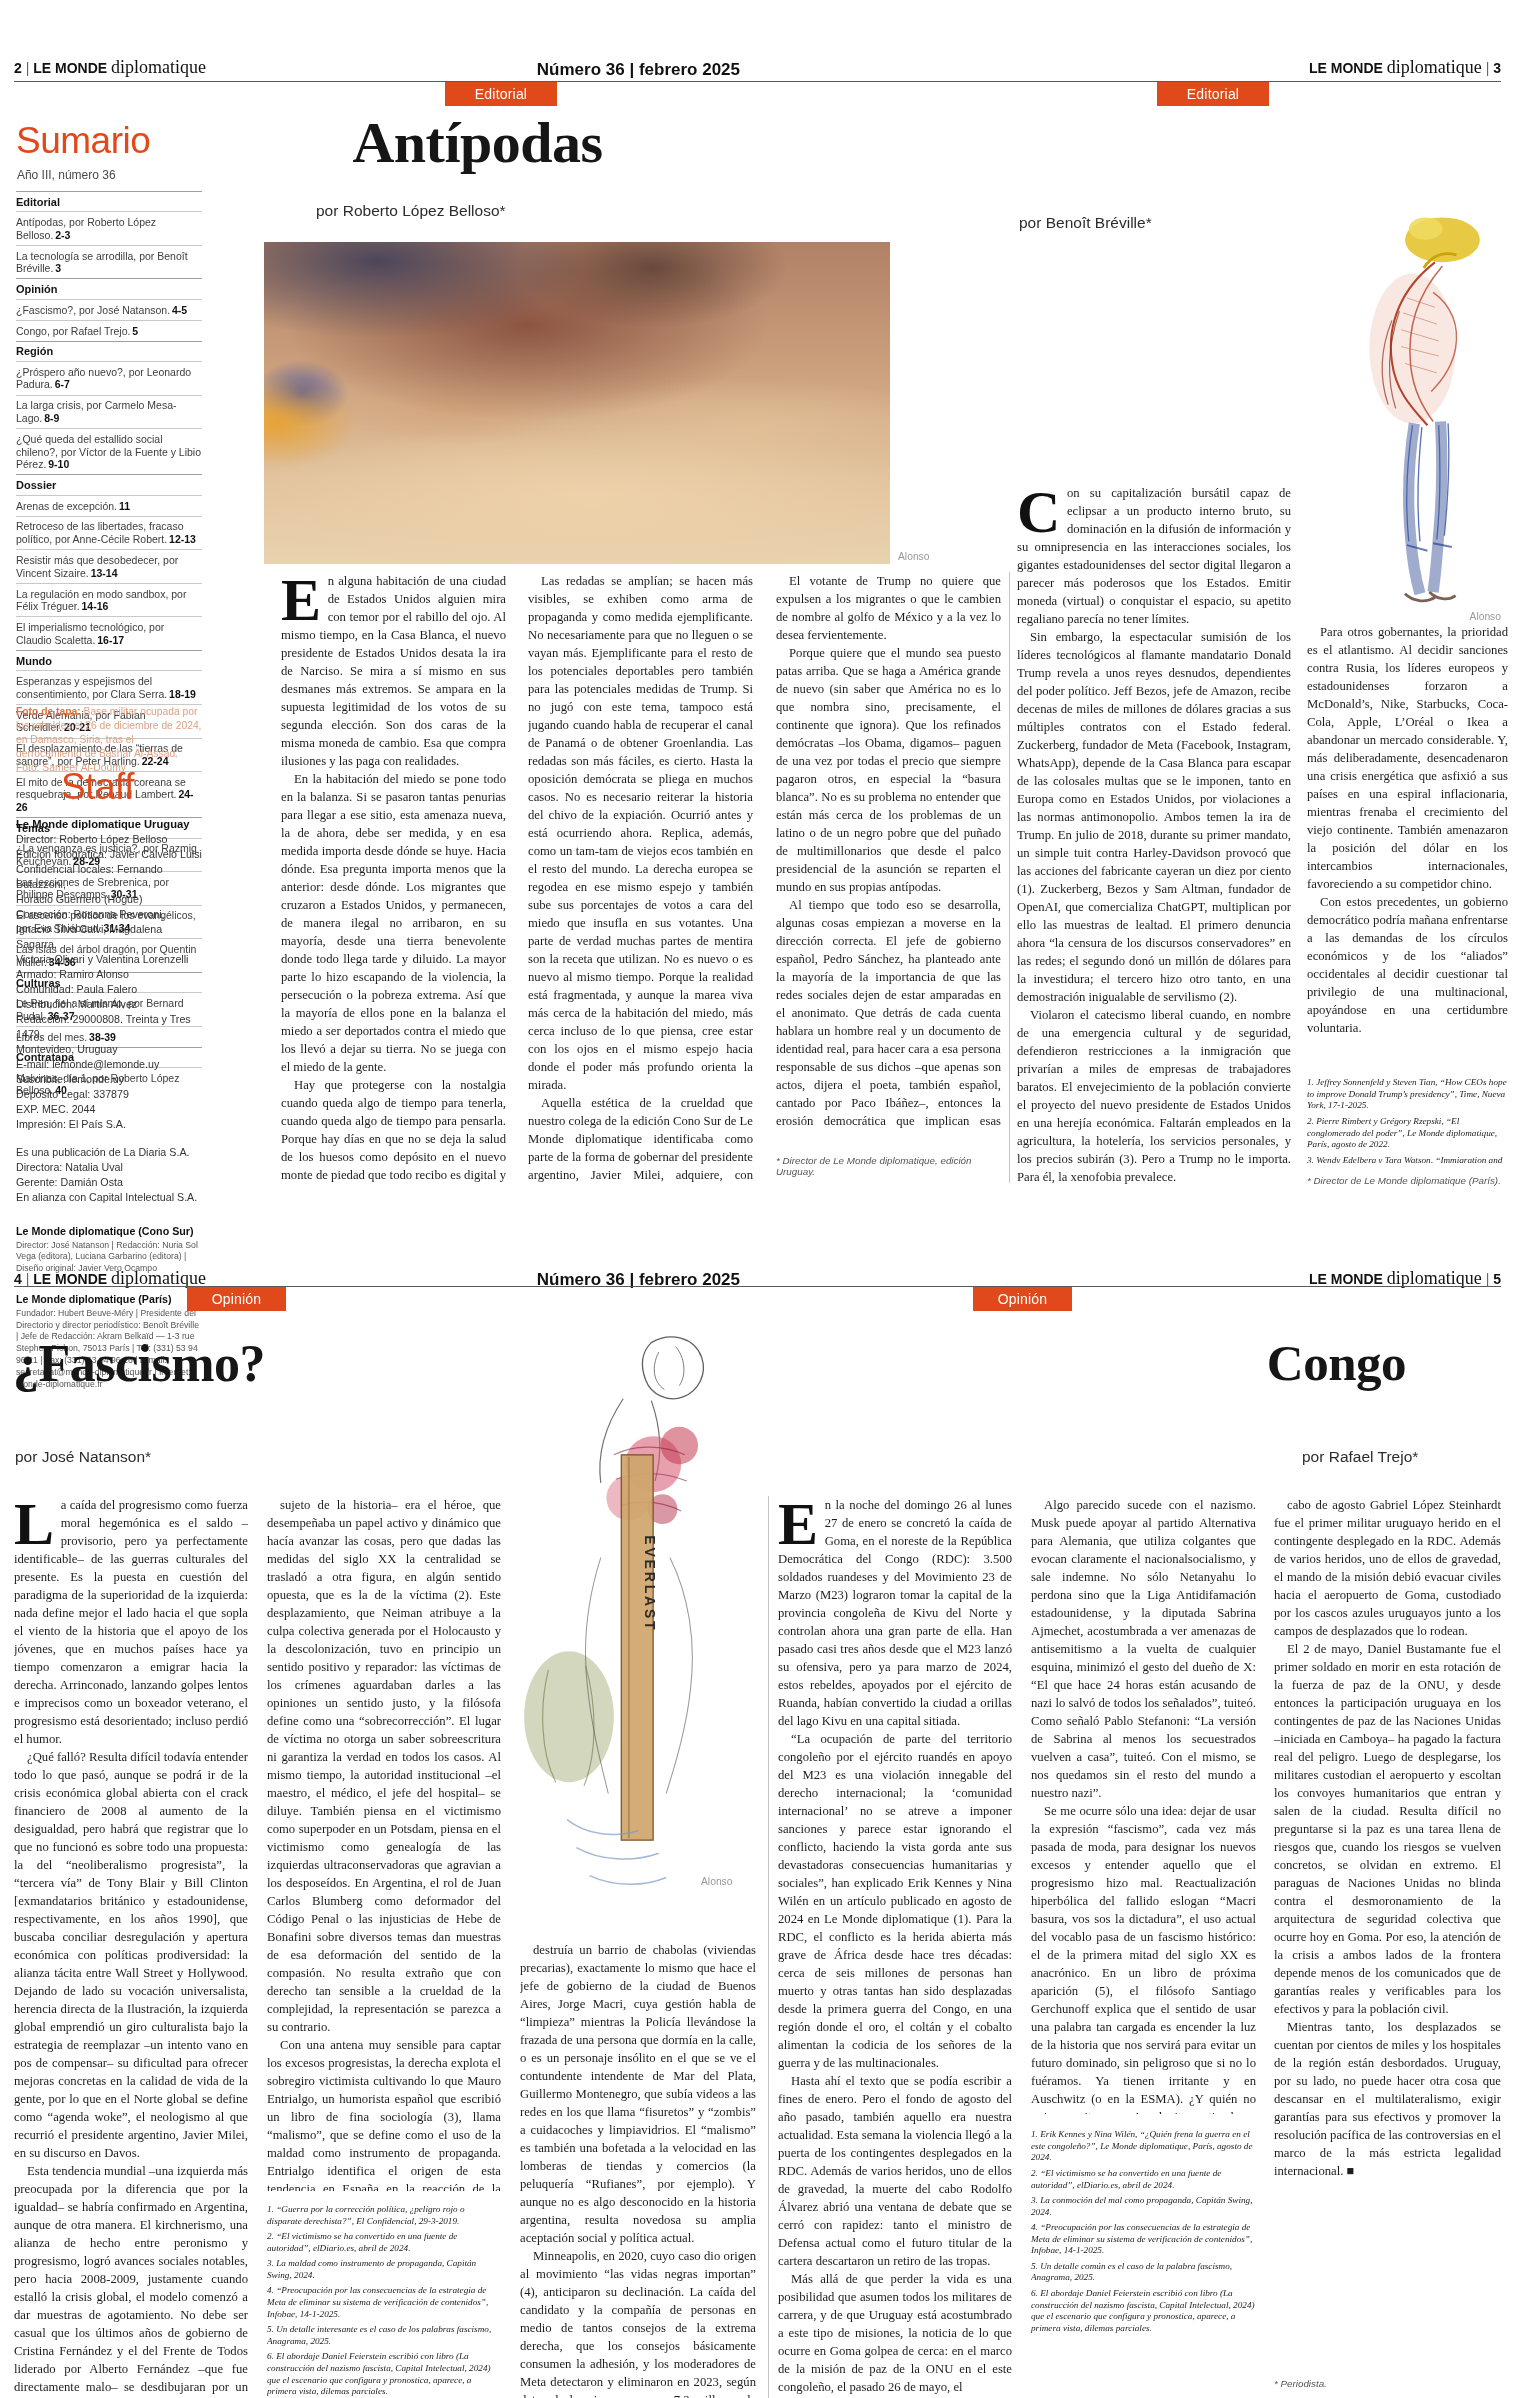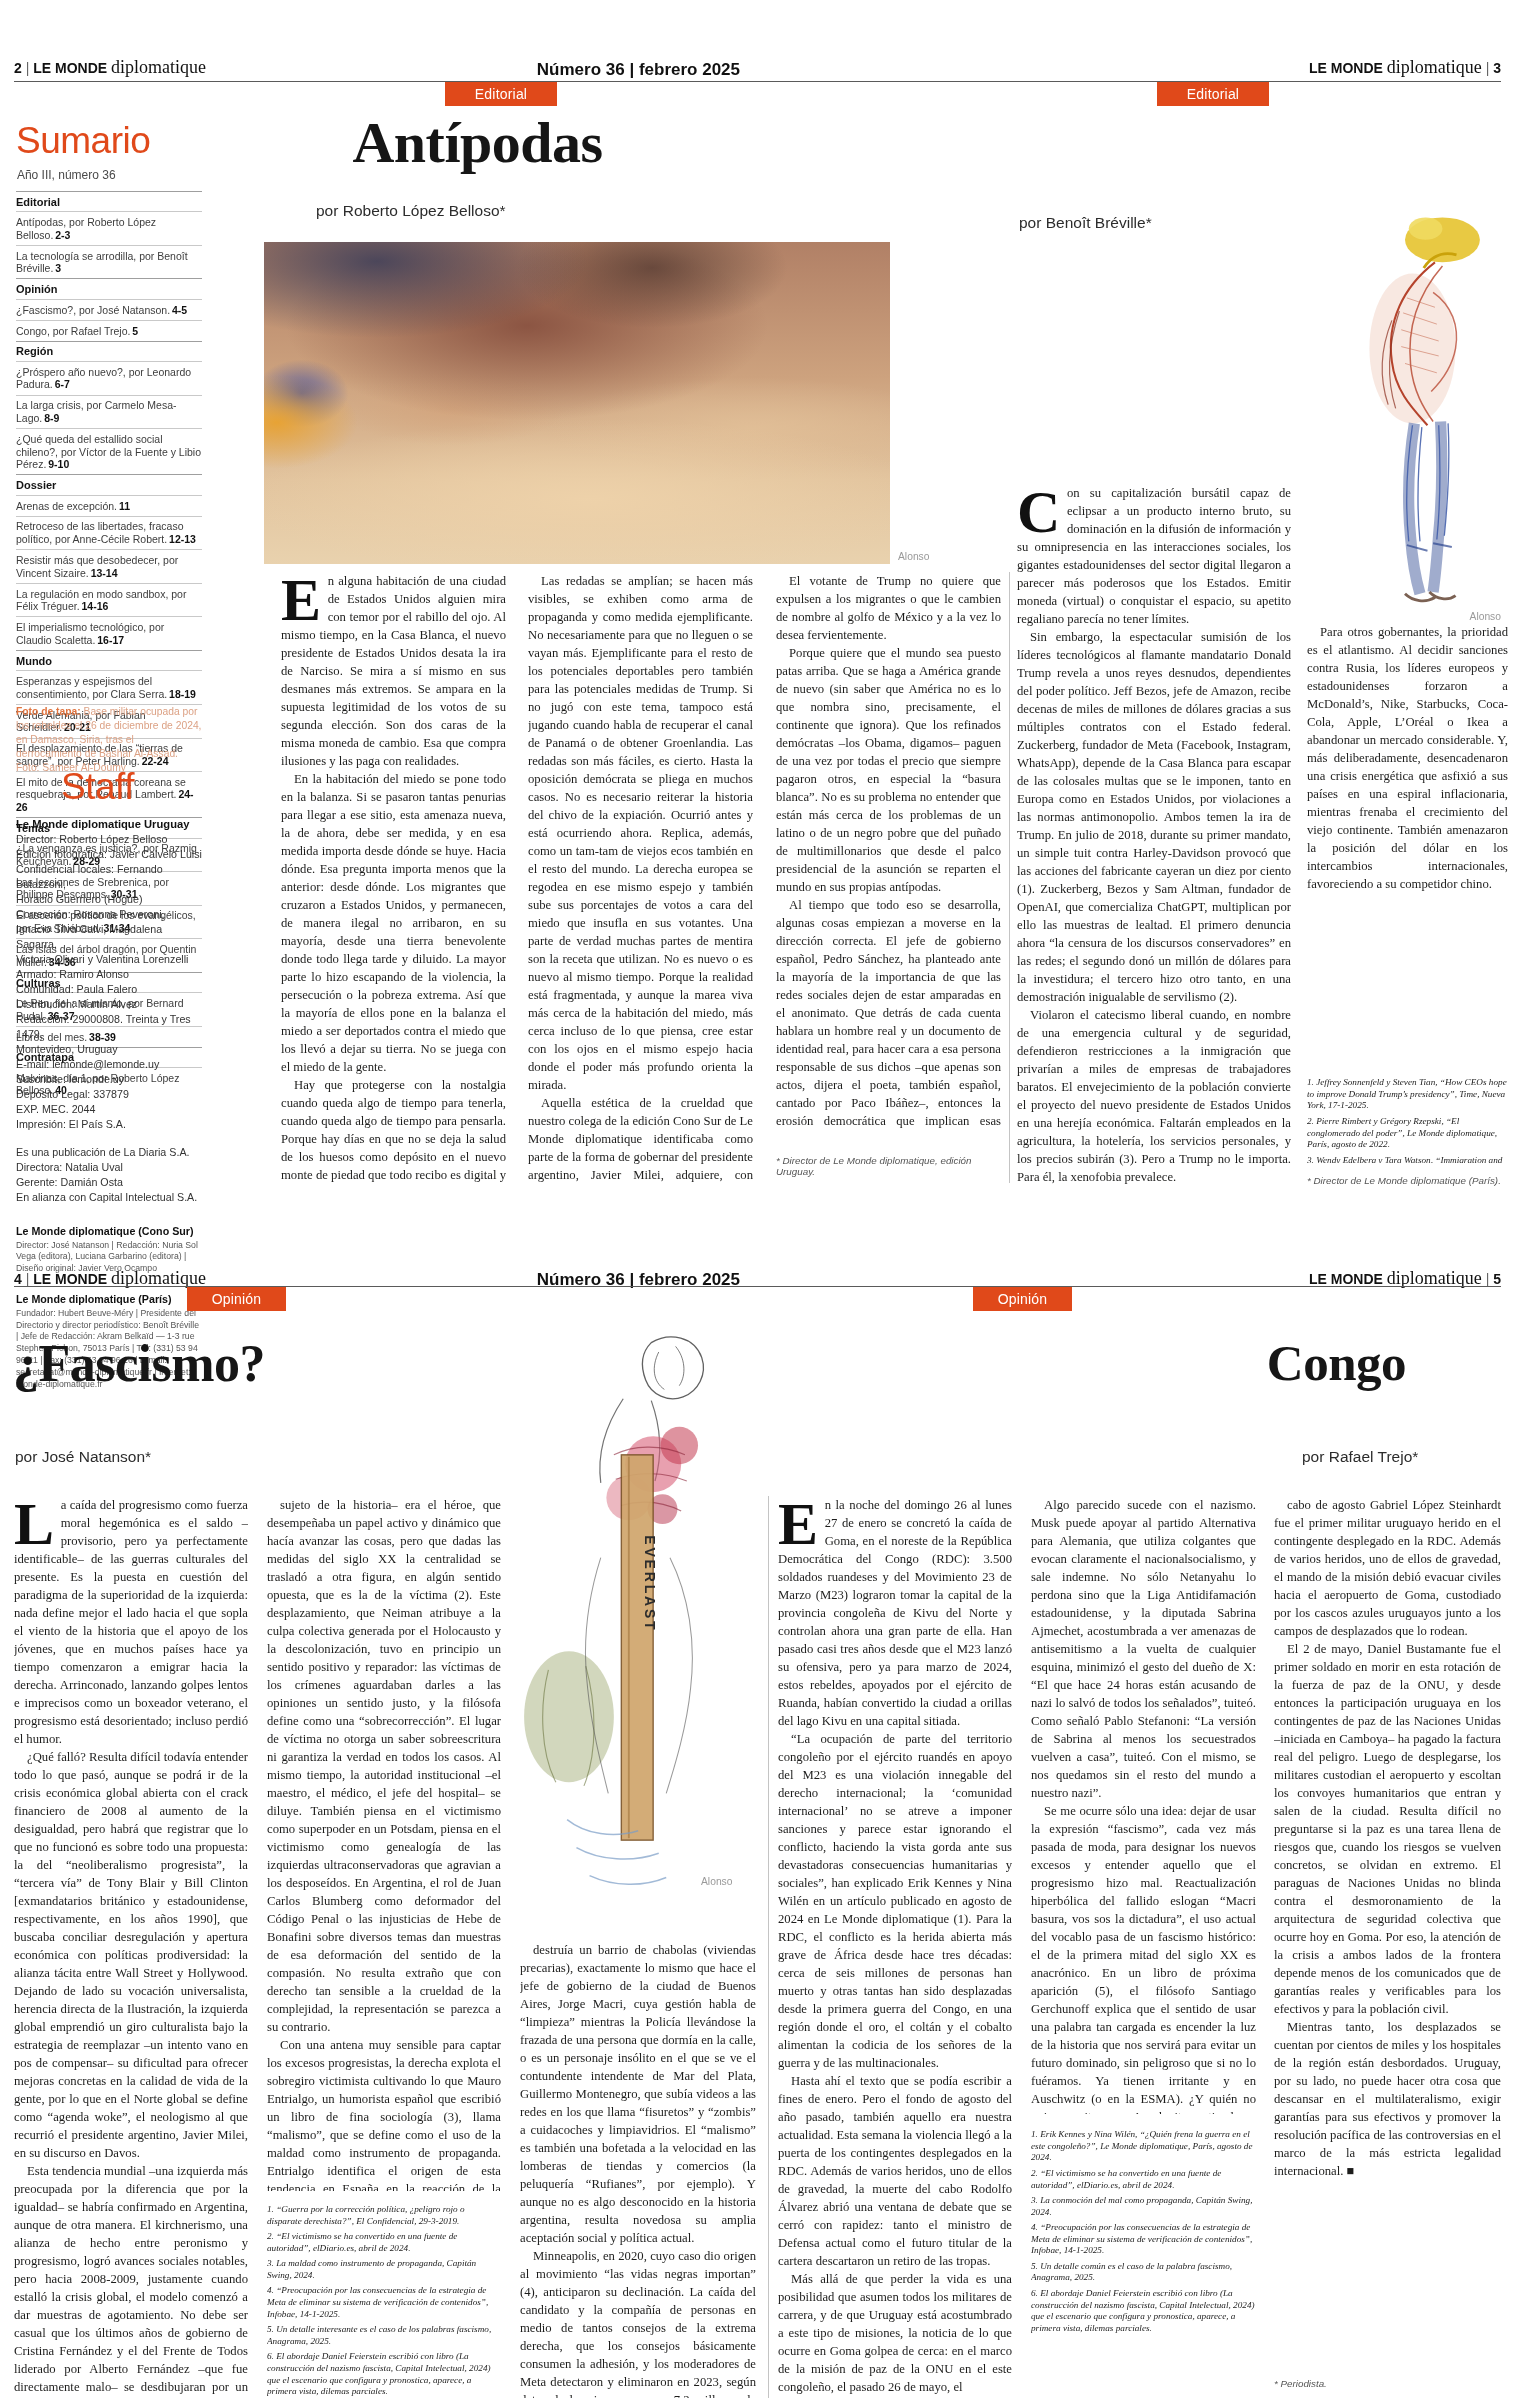--- a/index.html
+++ b/index.html
@@ -286,20 +286,21 @@
     <div>
 
     <p>Sin embargo, la espectacular sumisión de los líderes tecnológicos al flamante mandatario Donald Trump revela a unos reyes desnudos, dependientes del poder político. Jeff Bezos, jefe de Amazon, recibe decenas de miles de millones de dólares gracias a sus múltiples contratos con el Estado federal. Zuckerberg, fundador de Meta (Facebook, Instagram, WhatsApp), depende de la Casa Blanca para escapar de las colosales multas que se le imponen, tanto en Europa como en Estados Unidos, por violaciones a las normas antimonopolio. Ambos temen la ira de Trump. En julio de 2018, durante su primer mandato, un simple tuit contra Harley-Davidson provocó que las acciones del fabricante cayeran un diez por ciento (1). Zuckerberg, Bezos y Sam Altman, fundador de OpenAI, que comercializa ChatGPT, multiplican por ello las muestras de lealtad. El primero denuncia ahora “la censura de los discursos conservadores” en las redes; el segundo donó un millón de dólares para la investidura; el tercero hizo otro tanto, en una demostración inigualable de servilismo (2).</p>
         <p>Violaron el catecismo liberal cuando, en nombre de una emergencia cultural y de seguridad, defendieron restricciones a la inmigración que privarían a miles de empresas de trabajadores baratos. El envejecimiento de la población convierte el proyecto del nuevo presidente de Estados Unidos en una herejía económica. Faltarán empleados en la agricultura, la hotelería, los servicios personales, y los precios subirán (3). Pero a Trump no le importa. Para él, la xenofobia prevalece.</p>
       </div>
   </div>
   <div class="abs col" style="left:1307px;top:623px;width:201px;height:440px">
     <div>
 
     <p>Para otros gobernantes, la prioridad es el atlantismo. Al decidir sanciones contra Rusia, los líderes europeos y estadounidenses forzaron a McDonald’s, Nike, Starbucks, Coca-Cola, Apple, L’Oréal o Ikea a abandonar un mercado considerable. Y, más deliberadamente, desencadenaron una crisis energética que asfixió a sus países en una espiral inflacionaria, mientras frenaba el crecimiento del viejo continente. También amenazaron la posición del dólar en los intercambios internacionales, favoreciendo a su competidor chino.</p>
+        <p>Con estos precedentes, un gobierno democrático podría mañana enfrentarse a las demandas de los círculos económicos y de los “aliados” occidentales al decidir cuestionar tal privilegio de una multinacional, apoyándose en una certidumbre voluntaria.</p>
       </div>
   </div>
   <div class="abs fnlist" style="left:1307px;top:1077px;width:201px;height:86px;overflow:hidden">
 
   <div>1. Jeffrey Sonnenfeld y Steven Tian, “How CEOs hope to improve Donald Trump’s presidency”, Time, Nueva York, 17-1-2025.</div>
       <div>2. Pierre Rimbert y Grégory Rzepski, “El conglomerado del poder”, Le Monde diplomatique, París, agosto de 2022.</div>
       <div>3. Wendy Edelberg y Tara Watson, “Immigration and the macroeconomy after 2024”, Brookings Institution, Washington DC, 16-10-2024.</div>
     </div>
   <div class="abs fnauthor" style="left:1307px;top:1169px;width:201px">* Director de Le Monde diplomatique (París).</div>
 

